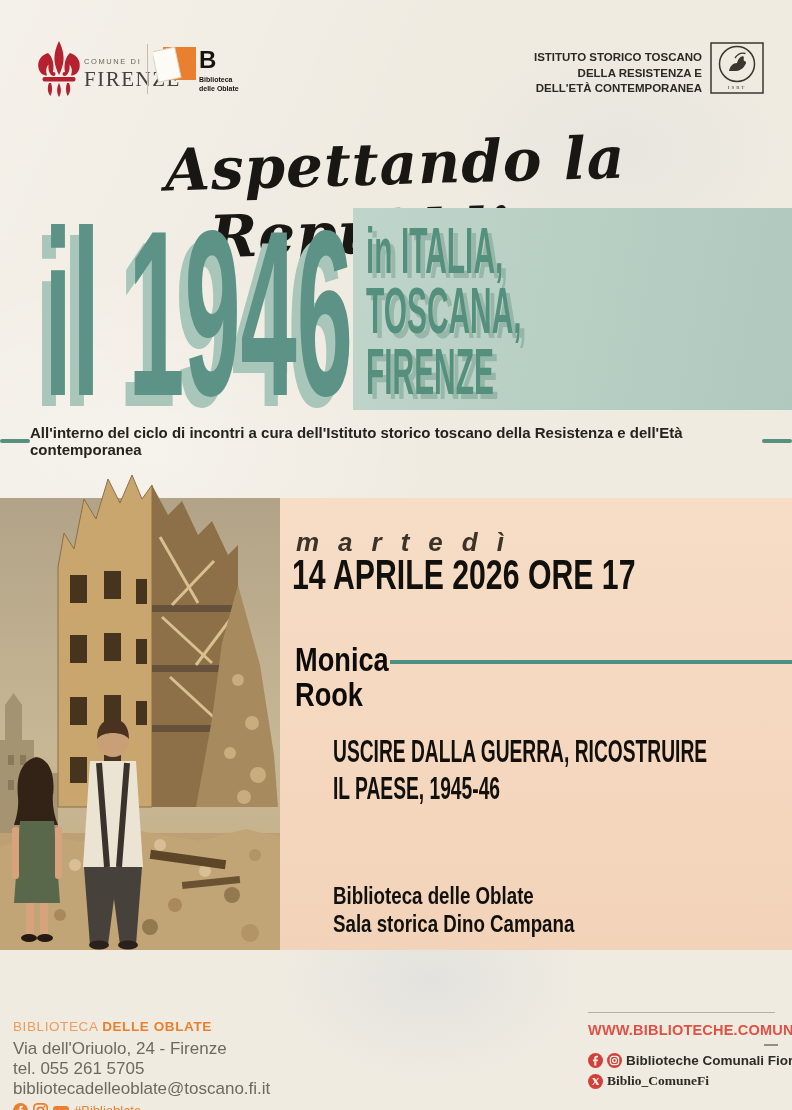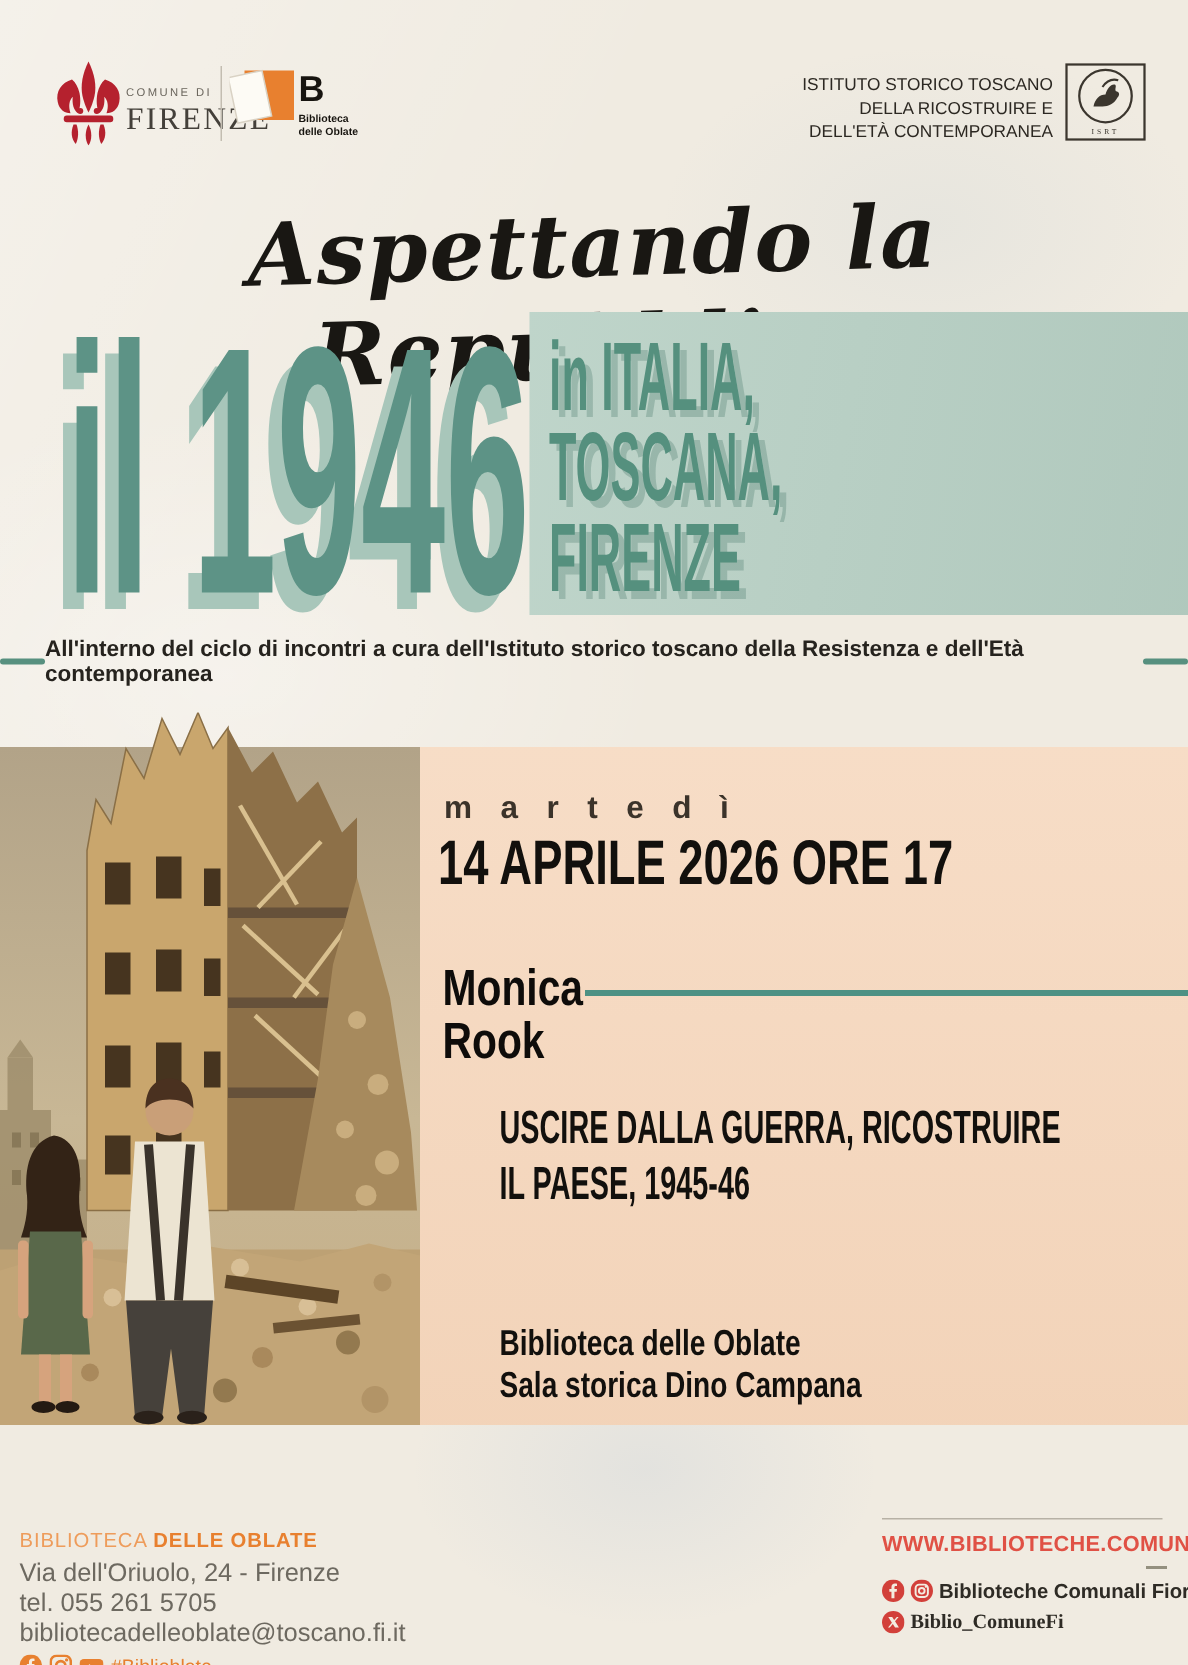--- a/index.html
+++ b/index.html
@@ -15,21 +15,21 @@
       linear-gradient(115deg, rgba(255,255,255,0.30) 0%, rgba(255,255,255,0) 35%);
   }
   .abs{position:absolute;}
   
   .comune-text{left:84px;top:57px;color:#44403a;}
   .comune-line1{font-size:7.5px;letter-spacing:1.6px;color:#6a655c;}
   .comune-line2{font-family:"Liberation Serif",serif;font-size:21px;letter-spacing:1.5px;margin-top:1px;}
   .logo-divider{left:147px;top:44px;width:1px;height:50px;background:#c3bdb1;}
   .oblate-letter{left:199px;top:46px;font-size:24px;font-weight:bold;color:#17140f;}
   .oblate-name{left:199px;top:75px;font-size:7px;font-weight:bold;line-height:1.3;color:#17140f;}
-  .istituto-text{right:90px;top:50px;text-align:right;font-size:11.5px;font-weight:normal;line-height:1.35;color:#2c2822;}
+  .istituto-text{right:90px;top:50px;text-align:right;font-size:11.5px;font-weight:bold;line-height:1.35;color:#2c2822;}
   
   .script-title{
     left:0;top:130px;width:100%;text-align:center;
     font-family:"DejaVu Serif",serif;font-style:italic;font-weight:bold;
     font-size:58px;color:#191713;transform:rotate(-1.6deg);letter-spacing:1px;
   }
   .teal-panel{left:353px;top:208px;width:439px;height:202px;background:#b6cfc3;
     background-image:linear-gradient(100deg,rgba(255,255,255,0.12),rgba(0,0,0,0.03));}
   .year-title{
     left:44px;top:196px;font-size:235px;line-height:1;font-weight:bold;color:#5d9386;
@@ -41,21 +41,21 @@
     transform:scaleX(0.46);transform-origin:left top;white-space:nowrap;
     text-shadow:10px 5px 0 rgba(61,110,96,0.28);
   }
   .subtitle-strip{left:0;top:424px;width:100%;display:flex;align-items:center;justify-content:flex-start;gap:0;}
   .strip-dash{width:30px;height:3.5px;background:#57907f;border-radius:2px;flex:none;}
   .strip-text{font-size:15px;font-weight:bold;color:#26231e;}
   
   .event-band{left:0;top:498px;width:792px;height:452px;background:#f6d9c0;
     background-image:linear-gradient(180deg,rgba(255,255,255,0.10),rgba(185,120,70,0.06));}
   .illustration{left:0;top:475px;width:280px;height:475px;}
-  .weekday{left:296px;top:527px;font-size:21px;font-weight:bold;letter-spacing:19px;color:#3b332a;}
+  .weekday{left:296px;top:527px;font-size:26px;font-weight:bold;letter-spacing:19px;color:#3b332a;font-style:italic;}
   .date-title{left:292px;top:551px;font-size:42px;font-weight:bold;color:#12100d;
     transform:scaleX(0.72);transform-origin:left top;white-space:nowrap;}
   .speaker{left:295px;top:642px;font-size:34px;line-height:1.04;font-weight:bold;color:#0e0c0a;
     transform:scaleX(0.80);transform-origin:left top;}
   .speaker-rule{left:390px;top:660px;width:402px;height:3.5px;background:#4d9184;}
   .talk-title{left:333px;top:733px;font-size:31px;line-height:1.2;font-weight:bold;color:#12100d;
     transform:scaleX(0.62);transform-origin:left top;white-space:nowrap;}
   .venue{left:333px;top:882px;font-size:24px;line-height:1.18;font-weight:bold;color:#12100d;
     transform:scaleX(0.78);transform-origin:left top;}
   
@@ -104,21 +104,21 @@
     </g>
   </svg>
   <div class="abs oblate-letter">B</div>
   <div class="abs oblate-name">
     <div>Biblioteca</div>
     <div>delle Oblate</div>
   </div>
 
   <div class="abs istituto-text">
     <div>ISTITUTO STORICO TOSCANO</div>
-    <div>DELLA RICOSTRUIRE E</div>
+    <div>DELLA RESISTENZA E</div>
     <div>DELL'ETÀ CONTEMPORANEA</div>
   </div>
   <svg class="abs" style="left:710px;top:42px;" width="54" height="52" viewBox="0 0 54 52">
     <rect x="1" y="1" width="52" height="50" fill="none" stroke="#3b362e" stroke-width="1.5"></rect>
     <circle cx="27" cy="22" r="17.5" fill="none" stroke="#3b362e" stroke-width="1.5"></circle>
     <path d="M19,29 C20,24 23,21 27,21 C28,17 31,13.5 33.5,14.5 C34.5,15.5 33,17.5 34,18.8 C36,19 37,21 35,23 C33,27 29,29 25,29 Z" fill="#3b362e"></path>
     <path d="M25,16 C28,11.5 32,10.5 35.5,11.5" fill="none" stroke="#3b362e" stroke-width="1.4"></path>
     <text x="27" y="47" font-size="5" letter-spacing="2" text-anchor="middle" fill="#3b362e" font-family="Liberation Serif, serif">ISRT</text>
   </svg>
 

